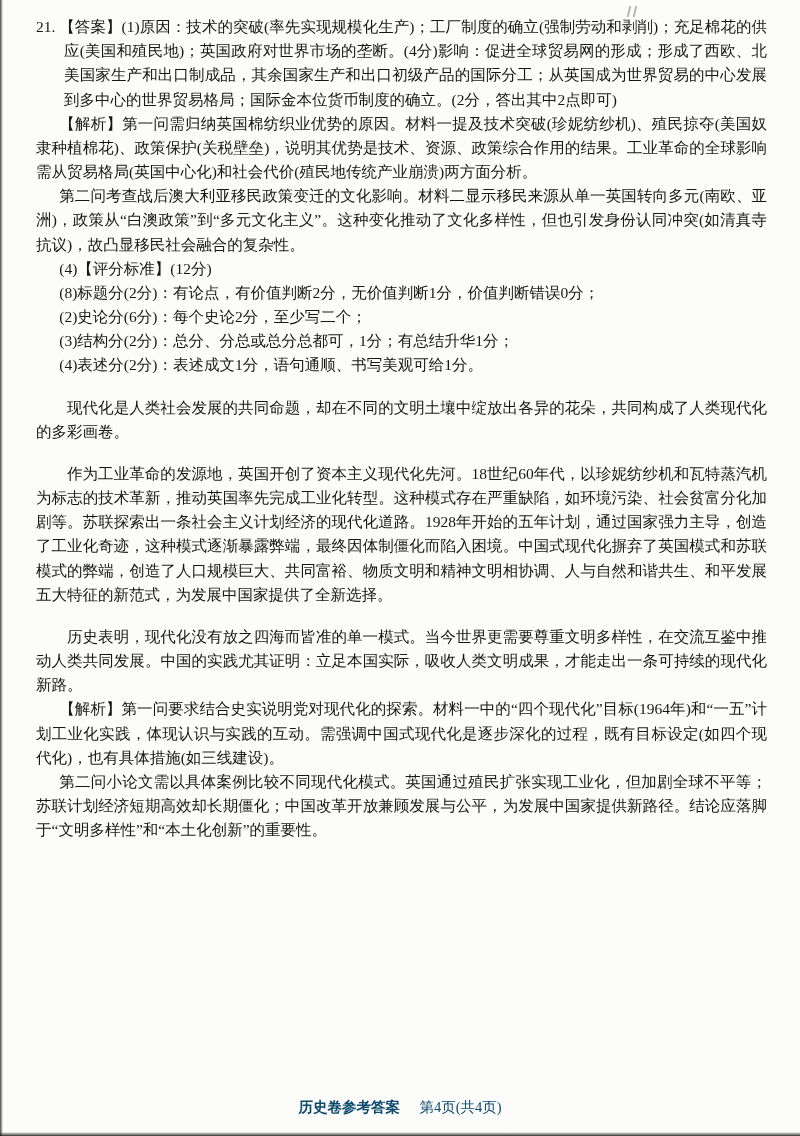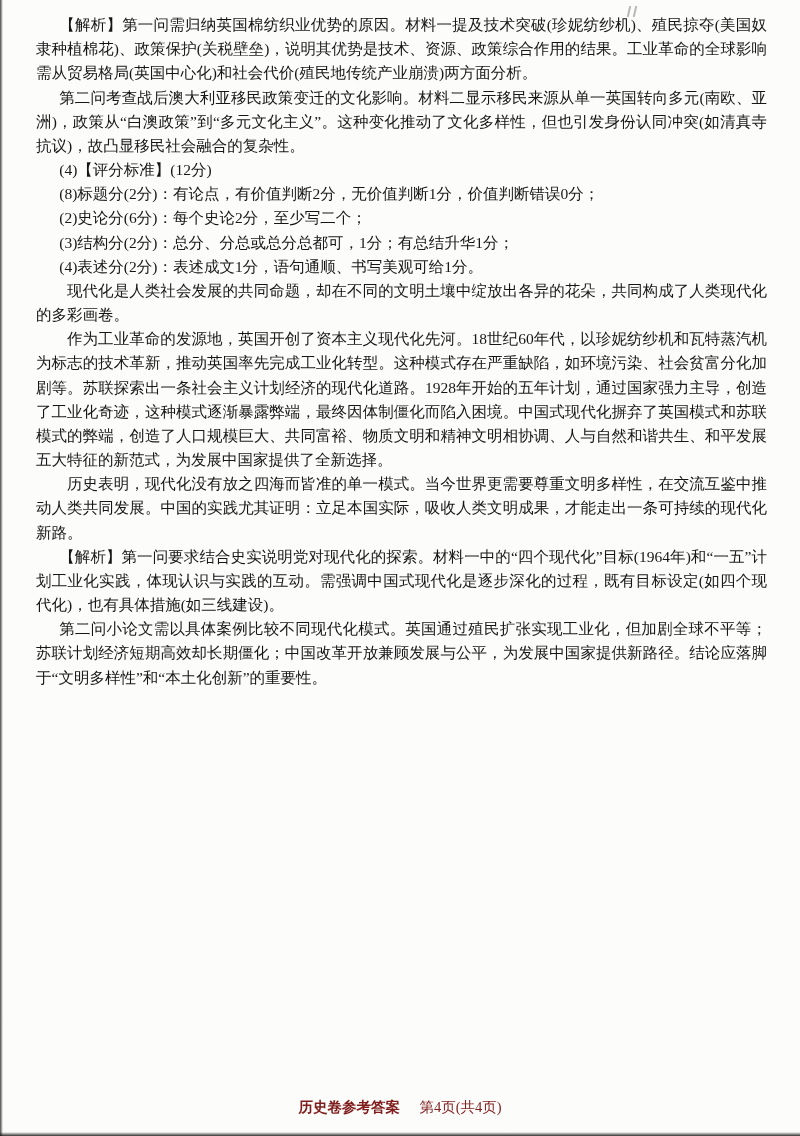--- a/index.html
+++ b/index.html
@@ -31,40 +31,45 @@
   .corner-mark::after  { left: 9px; }
 
   
   .content {
     position: absolute; top: 13px; left: 36px; right: 33px;
     font-size: 15.5px; line-height: 1.56;
   }
   .para { text-align: justify; }
   .para-hang  { padding-left: 28px; text-indent: -28px; margin-top: 2px; }
   .para-body  { text-indent: 1.5em; }
-  .para-essay { text-indent: 2em; }
+  .para-essay { text-indent: 2em; margin-top: 18px; }
   .para-example { display: flex; padding-left: 1.5em; }
   .para-example .label { flex: none; }
   .para-example .text  { flex: 1; text-align: center; padding-right: 4.5em; }
 
   .footer {
     position: absolute; left: 0; right: 0; bottom: 19px;
-    text-align: center; font-size: 14.5px; color: #7f1d1d;
+    text-align: center; font-size: 14.5px; color: #0c4a6e;
   }
   .footer-title { font-weight: bold; margin-right: 1.1em; }
 </style>
 </head>
 <body>
 
 <div class="scan-edge-left"></div>
 <div class="scan-edge-bottom"></div>
 <span class="corner-mark"></span>
 
 <main class="content">
 
+<p class="para para-hang">
+      <span class="num">21.</span>
+      
+      <span class="text">【答案】(1)原因：技术的突破(率先实现规模化生产)；工厂制度的确立(强制劳动和剥削)；充足棉花的供应(美国和殖民地)；英国政府对世界市场的垄断。(4分)影响：促进全球贸易网的形成；形成了西欧、北美国家生产和出口制成品，其余国家生产和出口初级产品的国际分工；从英国成为世界贸易的中心发展到多中心的世界贸易格局；国际金本位货币制度的确立。(2分，答出其中2点即可)</span>
+    </p>
     <p class="para para-body">
       
       
       <span class="text">【解析】第一问需归纳英国棉纺织业优势的原因。材料一提及技术突破(珍妮纺纱机)、殖民掠夺(美国奴隶种植棉花)、政策保护(关税壁垒)，说明其优势是技术、资源、政策综合作用的结果。工业革命的全球影响需从贸易格局(英国中心化)和社会代价(殖民地传统产业崩溃)两方面分析。</span>
     </p>
     <p class="para para-body">
       
       
       <span class="text">第二问考查战后澳大利亚移民政策变迁的文化影响。材料二显示移民来源从单一英国转向多元(南欧、亚洲)，政策从“白澳政策”到“多元文化主义”。这种变化推动了文化多样性，但也引发身份认同冲突(如清真寺抗议)，故凸显移民社会融合的复杂性。</span>
     </p>

